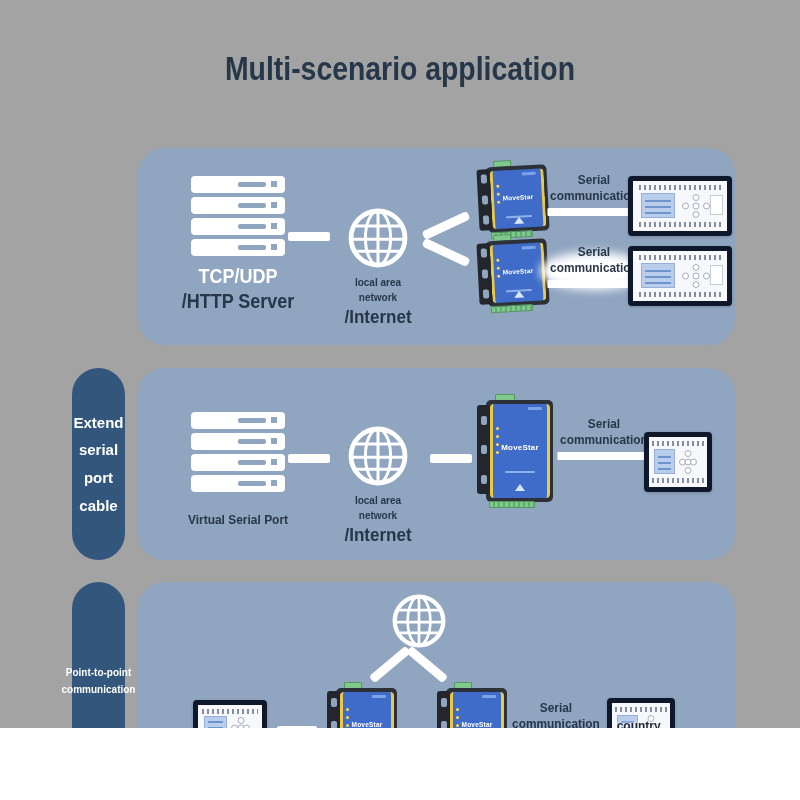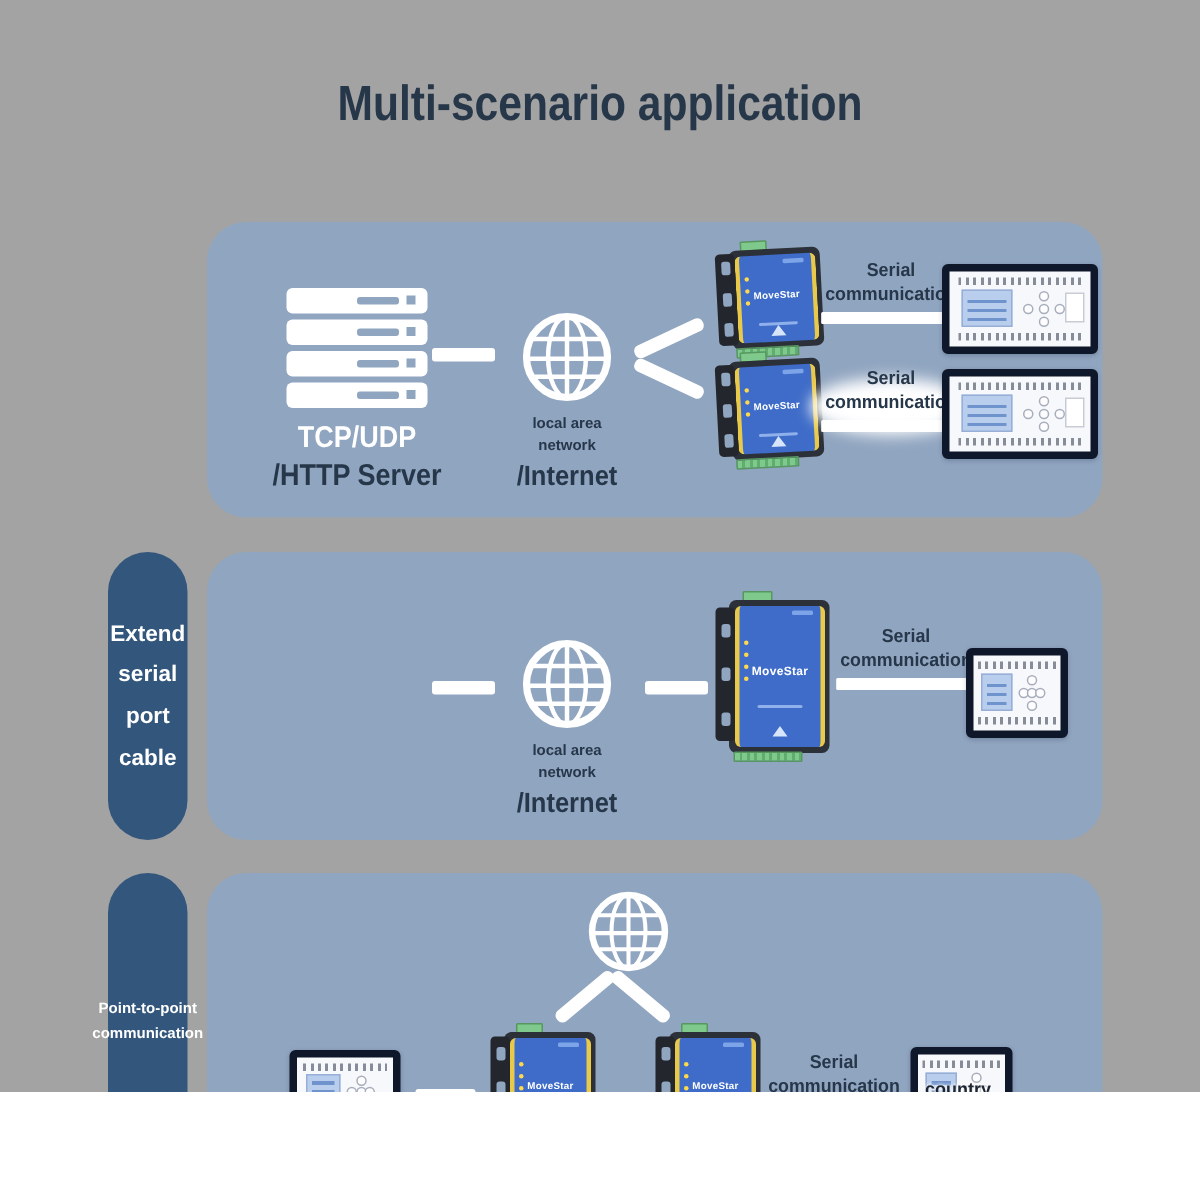--- a/index.html
+++ b/index.html
@@ -99,21 +99,21 @@
 </head>
 <body>
 
 <div class="canvas">
 
   <div class="title">Multi-scenario application</div>
 
   <div class="row s1">
     <div class="panel">
 
-      <div class="server-group" style="left:25px;top:44px;">
+      <div class="server-group" style="left:25px;top:28px;">
         <div class="server-icon">
           <div class="srv-bar"></div>
           <div class="srv-bar"></div>
           <div class="srv-bar"></div>
           <div class="srv-bar"></div>
         </div>
         <div class="srv-label-light">TCP/UDP</div>
         <div class="srv-label-dark">/HTTP Server</div>
       </div>
 
@@ -220,20 +220,29 @@
 
     </div>
   </div>
 
   <div class="row s2">
     <div class="pill">
       <span>Extend serial port cable</span>
     </div>
     <div class="panel">
 
+      <div class="server-group" style="left:25px;top:44px;">
+        <div class="server-icon">
+          <div class="srv-bar"></div>
+          <div class="srv-bar"></div>
+          <div class="srv-bar"></div>
+          <div class="srv-bar"></div>
+        </div>
+        <div class="srv-label-small">Virtual Serial Port</div>
+      </div>
 
       <div class="dash" style="left:150px;top:86px;width:42px;"></div>
 
       <div class="globe-group" style="left:178px;top:58px;">
         <svg class="globe" width="60" height="60" viewBox="0 0 100 100">
           <circle cx="50" cy="50" r="45" fill="none" stroke="#fff" stroke-width="8"></circle>
           <ellipse cx="50" cy="50" rx="21" ry="45" fill="none" stroke="#fff" stroke-width="5"></ellipse>
           <line x1="50" y1="5" x2="50" y2="95" stroke="#fff" stroke-width="5"></line>
           <line x1="13" y1="30" x2="87" y2="30" stroke="#fff" stroke-width="5"></line>
           <line x1="5" y1="52" x2="95" y2="52" stroke="#fff" stroke-width="5"></line>

